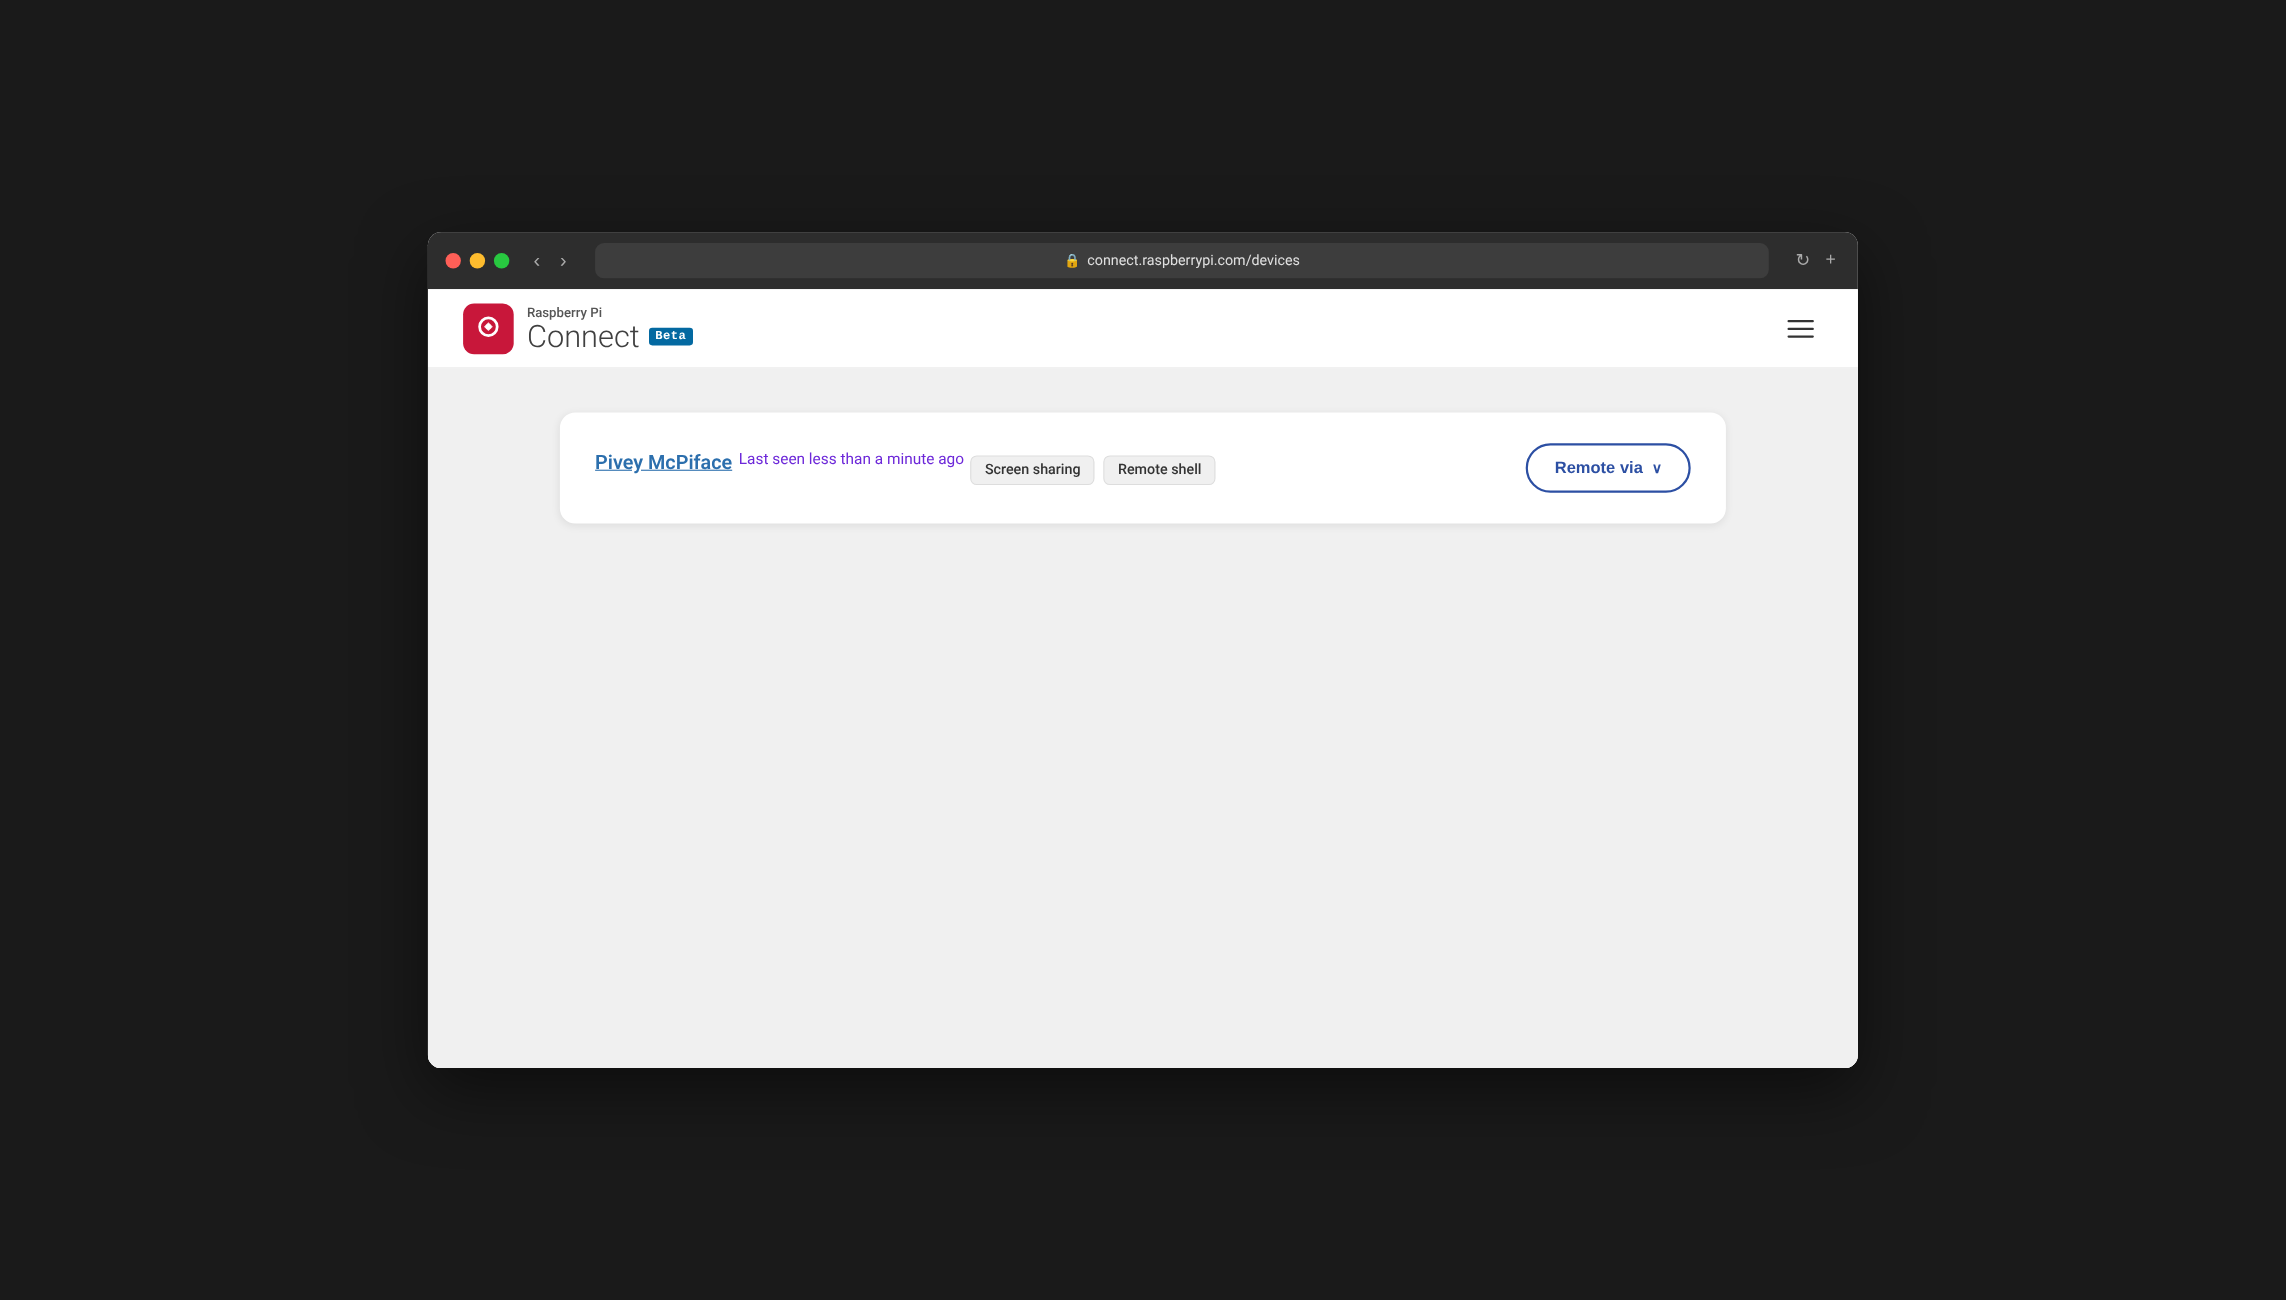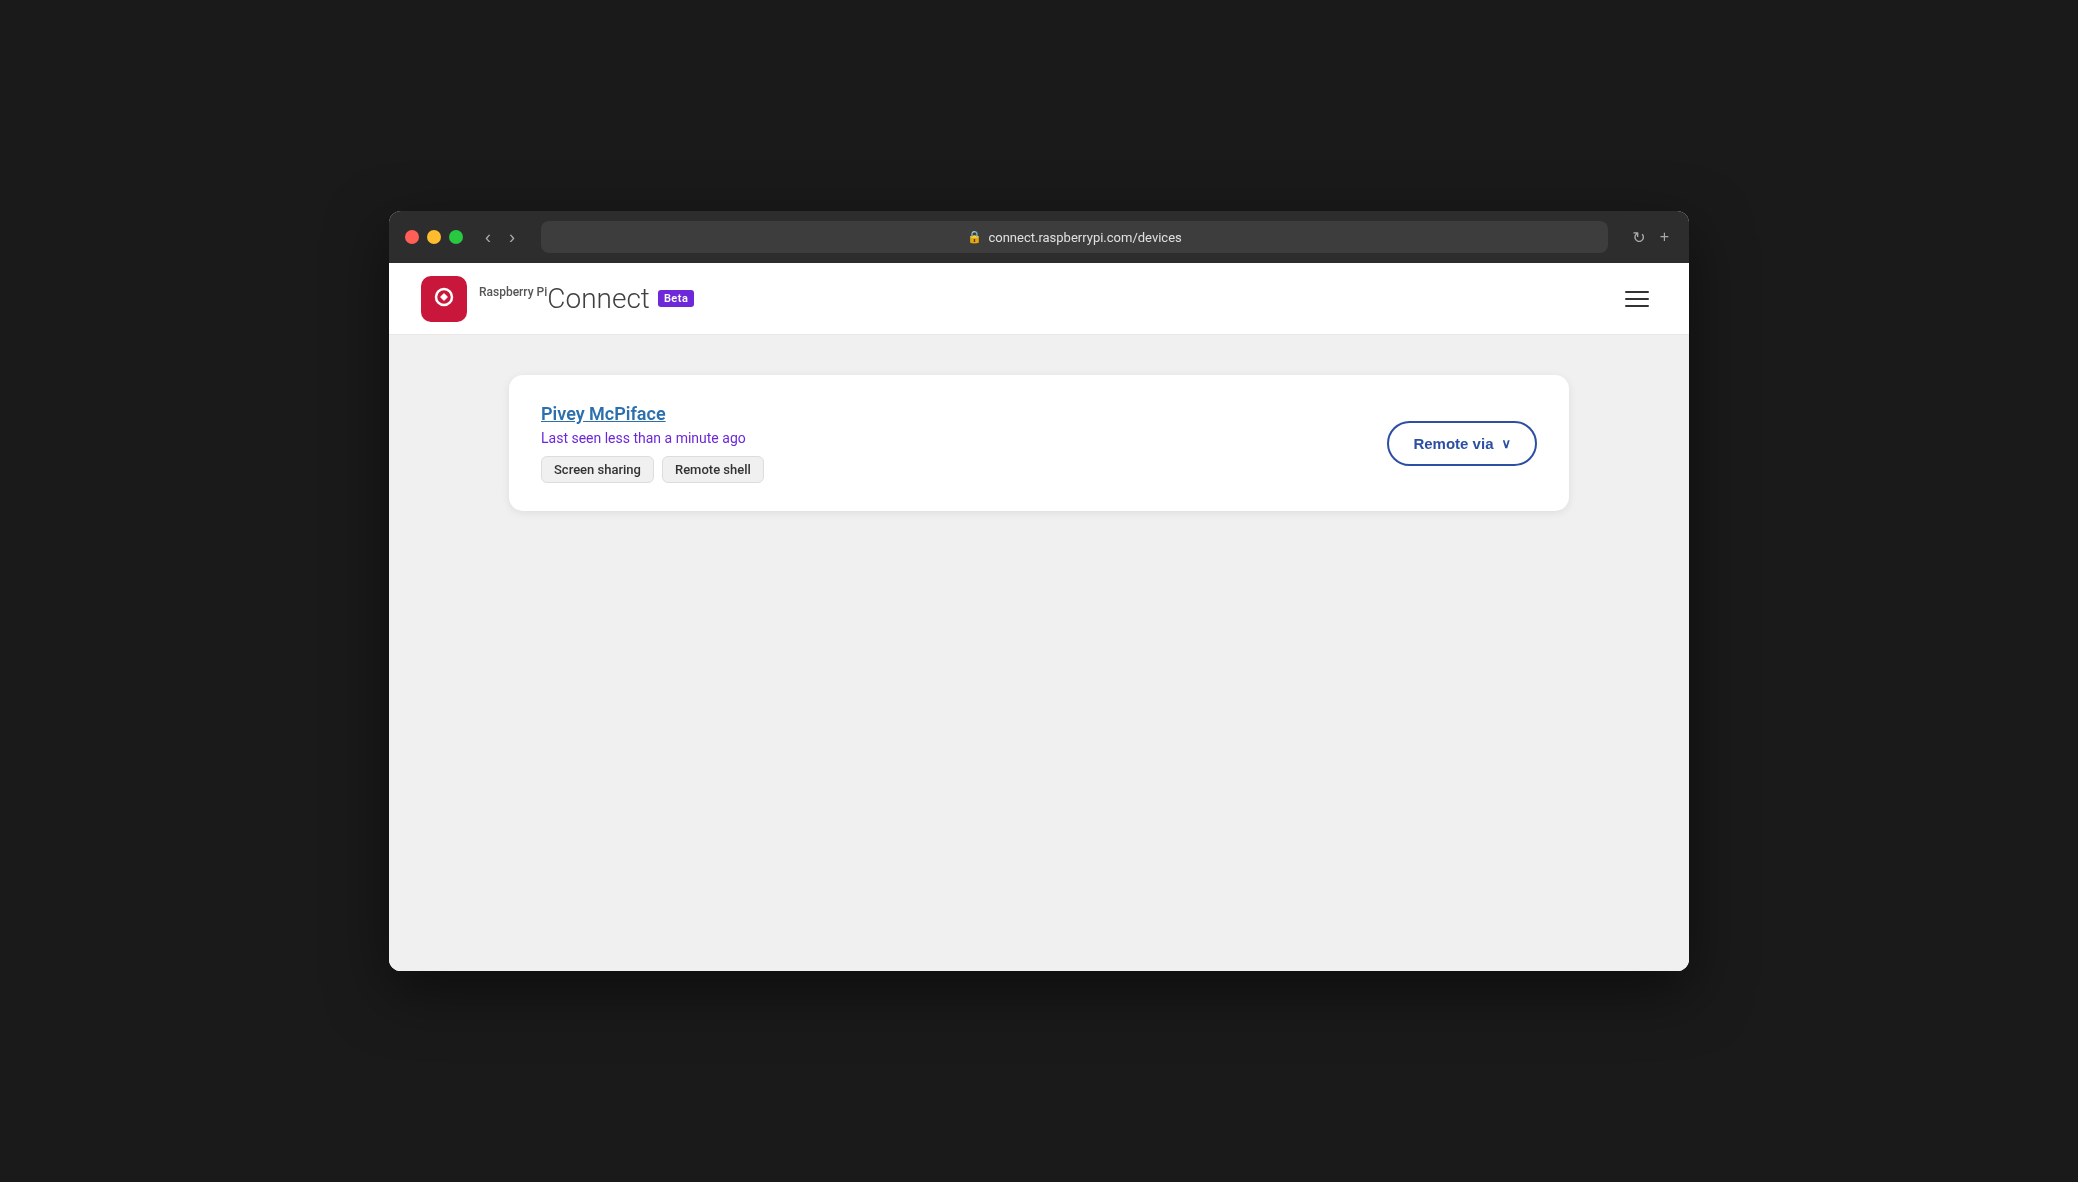--- a/index.html
+++ b/index.html
@@ -140,20 +140,21 @@
       justify-content: center;
     }
 
     .logo-icon svg {
       width: 28px;
       height: 28px;
     }
 
     .logo-text {
       display: flex;
+      flex-direction: column;
     }
 
     .logo-raspberry {
       font-size: 12px;
       color: #555;
       font-weight: 500;
       line-height: 1.2;
     }
 
     .logo-connect-row {
@@ -163,27 +164,28 @@
     }
 
     .logo-connect {
       font-size: 28px;
       font-weight: 300;
       color: #404040;
       line-height: 1;
     }
 
     .beta-badge {
-      background: #6d28d9;
+      background: #0369a1;
       color: #fff;
       font-size: 11px;
       font-weight: 600;
       padding: 2px 6px;
       border-radius: 3px;
       letter-spacing: 0.5px;
+      font-family: Liberation Mono, monospace;
     }
 
     .hamburger-btn {
       background: none;
       border: none;
       cursor: pointer;
       display: flex;
       flex-direction: column;
       gap: 5px;
       padding: 8px;
@@ -235,21 +237,21 @@
       border-radius: 14px;
       padding: 28px 32px;
       display: flex;
       align-items: center;
       justify-content: space-between;
       box-shadow: 0 2px 8px rgba(0,0,0,0.08);
     }
 
     .device-info {
       display: flex;
-      flex-direction: column;
+      flex-direction: row;
       gap: 6px;
     }
 
     .device-name {
       font-size: 18px;
       font-weight: 600;
       color: #2c6fad;
       text-decoration: underline;
       cursor: pointer;
     }

